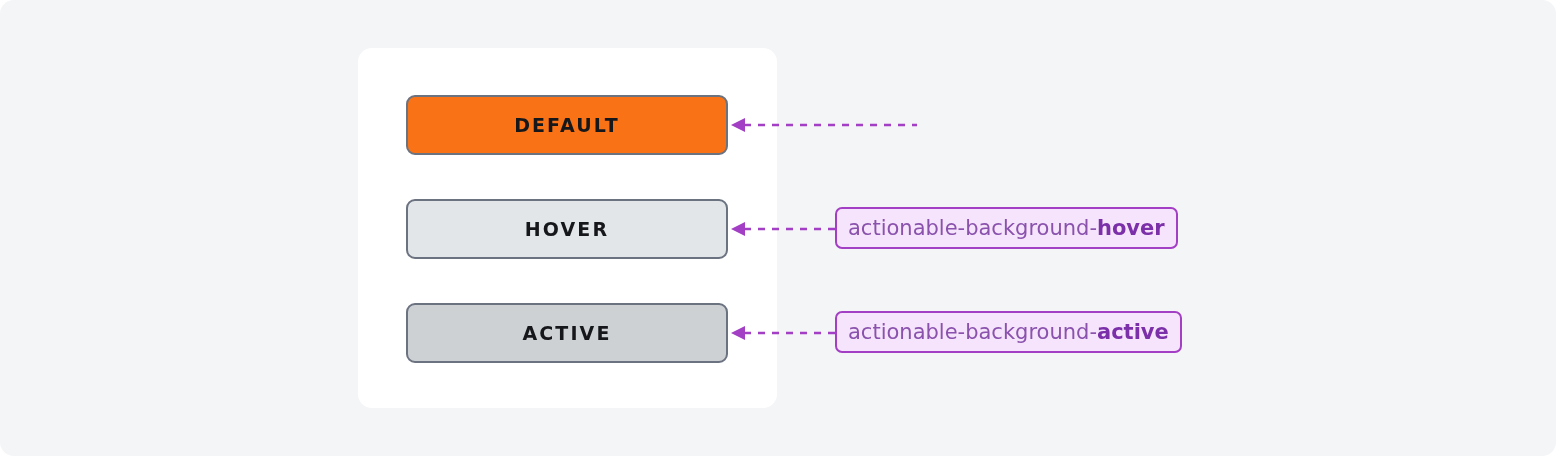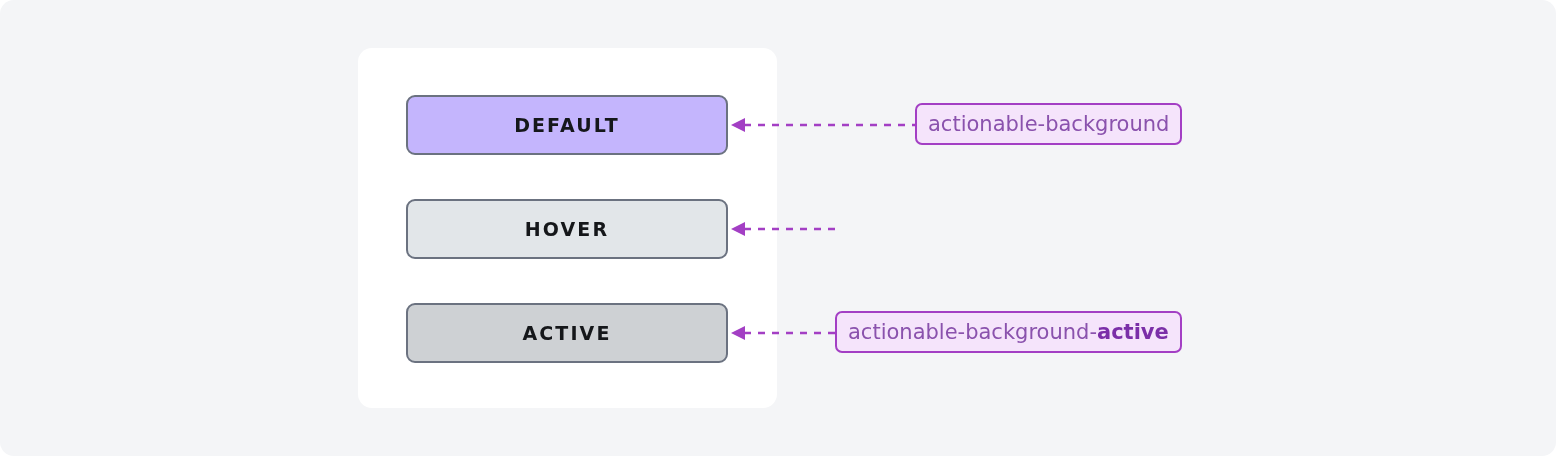--- a/index.html
+++ b/index.html
@@ -50,21 +50,21 @@
     justify-content: center;
   }
   .btn-label {
     font-size: 19px;
     font-weight: bold;
     letter-spacing: 2.1px;
     color: #15171a;
     font-family: "DejaVu Sans", sans-serif;
     line-height: 1;
   }
-  .btn-default { top: 95px;  background: #c4b5fd; }
+  .btn-default { top: 95px;  background: #f97316; }
   .btn-hover   { top: 199px; background: #e2e6e9; }
   .btn-active  { top: 303px; background: #ced1d4; }
 
   
   .connector {
     position: absolute;
     height: 20px;
     display: block;
   }
   .conn-1 { left: 731px; top: 115px; width: 186px; }
@@ -107,33 +107,33 @@
 
   <div class="btn btn-default">
     <span class="btn-label">DEFAULT</span>
   </div>
 
   <svg class="connector conn-1" viewBox="0 0 186 20" preserveAspectRatio="none">
     <line x1="13" y1="10" x2="186" y2="10" stroke="#a33fc4" stroke-width="2.4" stroke-dasharray="7,7"></line>
     <polygon points="0,10 14,3 14,17" fill="#a33fc4"></polygon>
   </svg>
 
-  <div class="chip chip-1">
-    <span class="chip-text"><span>actionable-background</span><span class="suffix"></span></span>
-  </div>
 
   <div class="btn btn-hover">
     <span class="btn-label">HOVER</span>
   </div>
 
   <svg class="connector conn-2" viewBox="0 0 106 20" preserveAspectRatio="none">
     <line x1="13" y1="10" x2="106" y2="10" stroke="#a33fc4" stroke-width="2.4" stroke-dasharray="7,7"></line>
     <polygon points="0,10 14,3 14,17" fill="#a33fc4"></polygon>
   </svg>
 
+  <div class="chip chip-2">
+    <span class="chip-text"><span>actionable-background-</span><span class="suffix">hover</span></span>
+  </div>
 
   <div class="btn btn-active">
     <span class="btn-label">ACTIVE</span>
   </div>
 
   <svg class="connector conn-3" viewBox="0 0 106 20" preserveAspectRatio="none">
     <line x1="13" y1="10" x2="106" y2="10" stroke="#a33fc4" stroke-width="2.4" stroke-dasharray="7,7"></line>
     <polygon points="0,10 14,3 14,17" fill="#a33fc4"></polygon>
   </svg>
 

